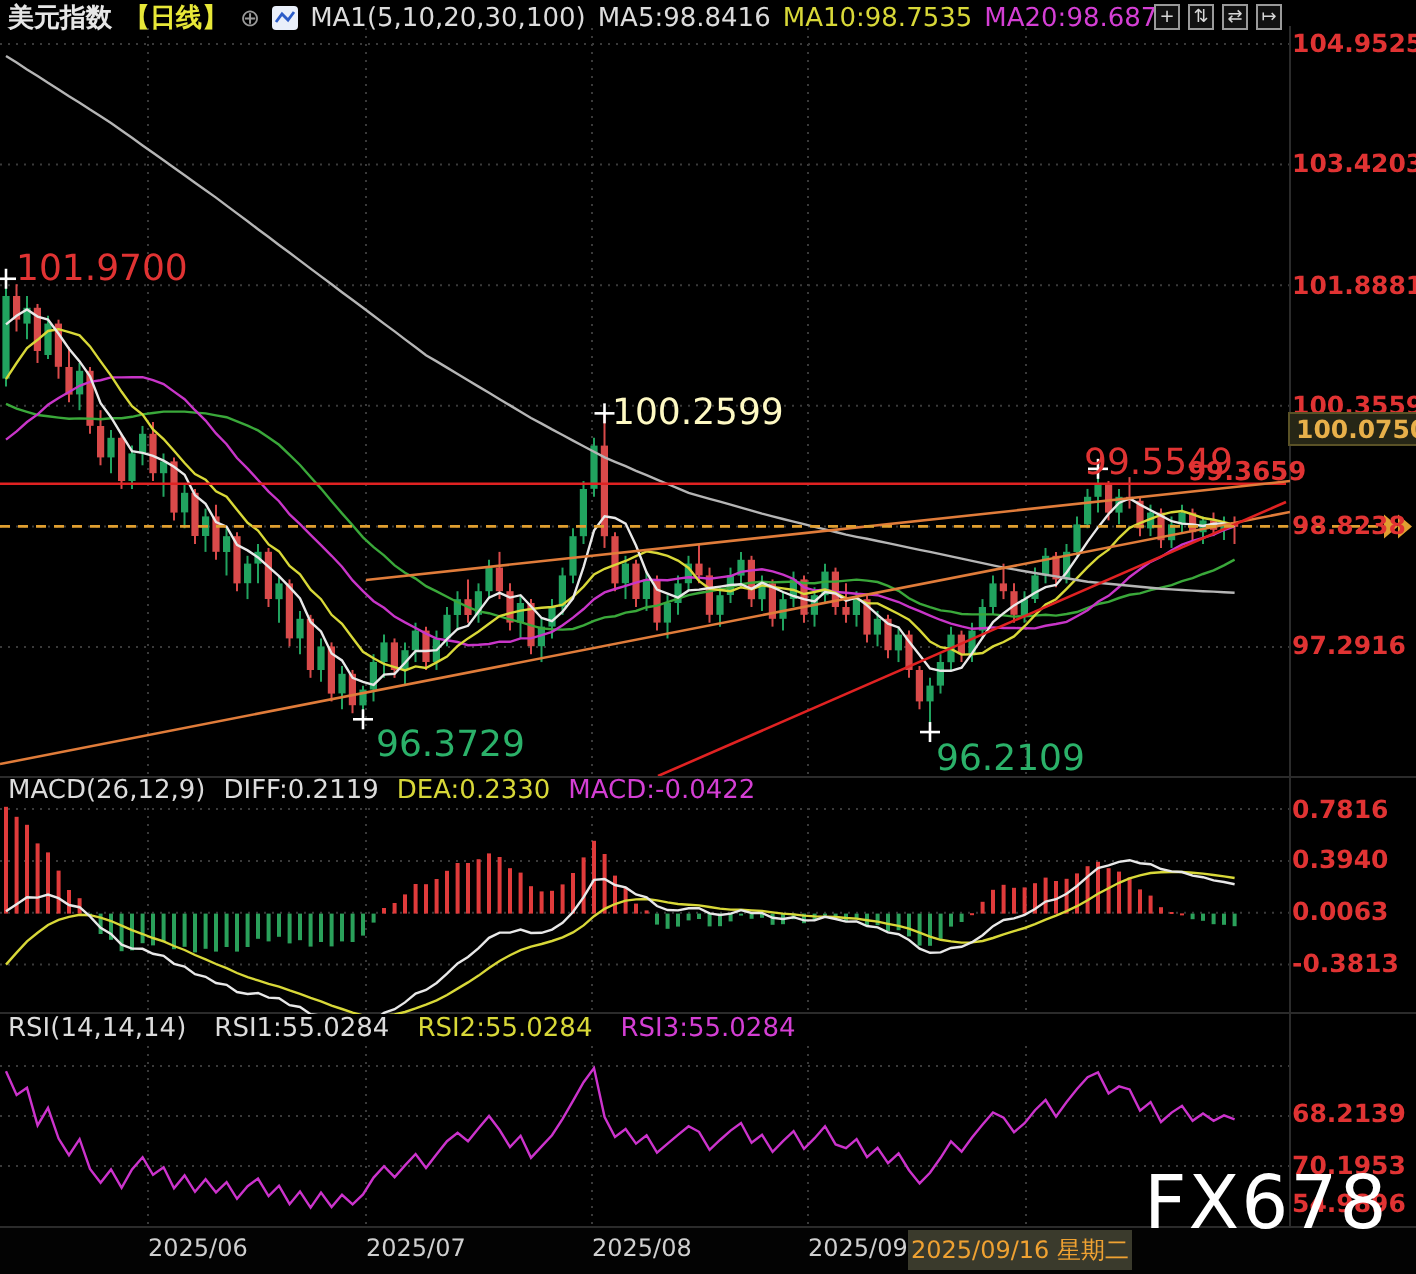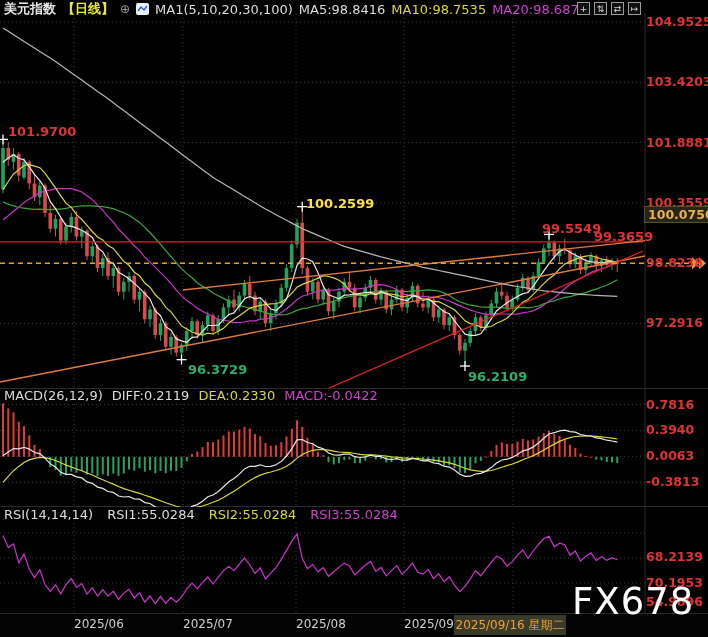--- a/index.html
+++ b/index.html
@@ -13,21 +13,21 @@
   .hdr .w{color:#dcdcdc;} .hdr .y{color:#d8d838;} .hdr .m{color:#d43fd4;}
   .cticon{width:13px;height:12px;background:#e9effa;border-radius:2px;display:inline-block;position:relative;}
   .toolbar{position:absolute;top:2px;left:577px;display:flex;gap:4px;}
   .tbtn{width:13px;height:13px;border:1px solid #9a9a9a;color:#d8d8d8;font-size:9px;line-height:12px;
         text-align:center;box-sizing:border-box;background:#111;}
   .panelhdr{position:absolute;left:4px;font-size:13px;display:flex;gap:9px;white-space:nowrap;}
   .panelhdr .w{color:#dcdcdc;} .panelhdr .y{color:#d8d838;} .panelhdr .m{color:#d43fd4;}
   .ylab{position:absolute;left:646px;font-size:12.5px;font-weight:bold;color:#e03333;}
   .ylab.boxed{color:#e8b04a;background:#262616;border:1px solid #5a5226;padding:0 3px;left:644px;}
   .inlinelab{position:absolute;font-size:13px;font-weight:bold;color:#e03333;}
-  .ann{position:absolute;font-size:13px;font-weight:bold;}
+  .ann{position:absolute;font-size:18px;font-weight:normal;}
   .xstrip{position:absolute;left:0;top:613px;width:708px;height:23px;background:#030303;
           border-top:1px solid #2b2b2b;border-bottom:1px solid #2b2b2b;}
   .xmon{position:absolute;top:3px;font-size:12px;color:#cfcfcf;}
   .badge{position:absolute;left:454px;top:1px;width:112px;height:20px;background:#3a3a2c;
          color:#f0a232;font-size:12px;text-align:center;line-height:20px;}
   .wm{position:absolute;left:572px;top:580px;font-size:37px;color:#ffffff;letter-spacing:1px;
       font-weight:500;z-index:5;}
   svg{position:absolute;left:0;top:0;}
 </style>
 </head>
@@ -514,18 +514,18 @@
       <div class="ylab" style="top: 315.495px;">97.2916</div>
       <div class="ylab" style="top: 396.511px;">0.7816</div>
       <div class="ylab" style="top: 422.441px;">0.3940</div>
       <div class="ylab" style="top: 448.379px;">0.0063</div>
       <div class="ylab" style="top: 474.309px;">-0.3813</div>
       <div class="ylab" style="top: 549px;">68.2139</div>
       <div class="ylab" style="top: 550px; margin-top: 44px;">54.9896</div>
       <div class="ylab" style="top: 575.001px;">70.1953</div>
       <div class="inlinelab" style="left: 594px; top: 229px;">99.3659</div>
       <div class="ann" style="left: 8px; top: 124px; color: rgb(224, 51, 51);">101.9700</div>
-      <div class="ann" style="left: 306px; top: 196px; color: #fde047;">100.2599</div>
+      <div class="ann" style="left: 306px; top: 196px; color: #fef9c3;">100.2599</div>
       <div class="ann" style="left: 542px; top: 221px; color: rgb(224, 51, 51);">99.5549</div>
       <div class="ann" style="left: 188px; top: 362px; color: rgb(43, 177, 105);">96.3729</div>
       <div class="ann" style="left: 468px; top: 369px; color: rgb(43, 177, 105);">96.2109</div>
     </div>
 </div>
 
 </body></html>

